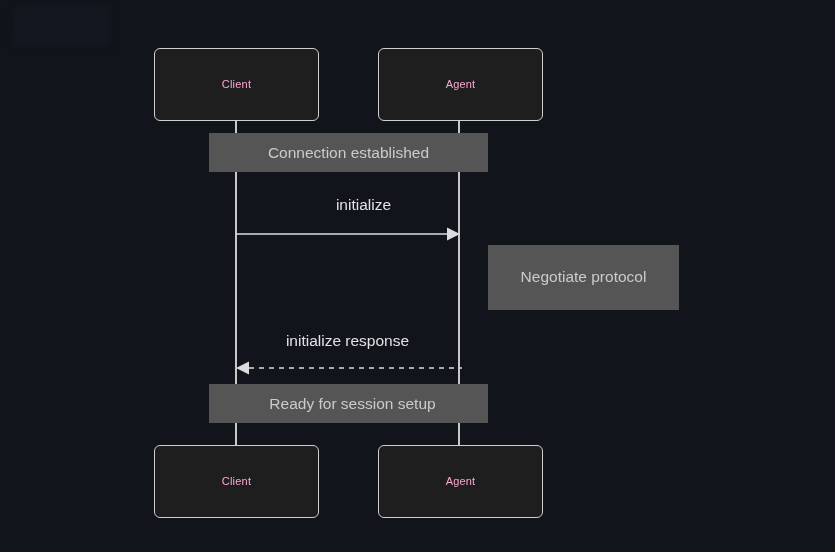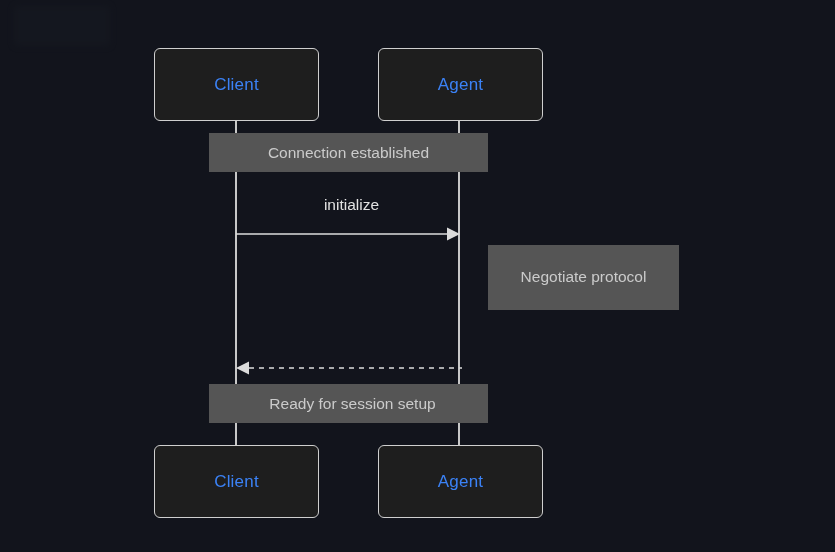--- a/index.html
+++ b/index.html
@@ -36,22 +36,22 @@
     position: absolute;
     box-sizing: border-box;
     background: #1e1e1e;
     border: 1px solid #cfcfcf;
     border-radius: 6px;
     display: flex;
     align-items: center;
     justify-content: center;
   }
   .participant-label {
-    color: #3b82f6;
-    font-size: 17px;
+    color: #f9a8d4;
+    font-size: 11px;
     letter-spacing: 0.2px;
     line-height: 1;
   }
   #participant-client-top    { left: 154px; top: 48px;  width: 165px; height: 73px; }
   #participant-agent-top     { left: 378px; top: 48px;  width: 165px; height: 73px; }
   #participant-client-bottom { left: 154px; top: 445px; width: 165px; height: 73px; }
   #participant-agent-bottom  { left: 378px; top: 445px; width: 165px; height: 73px; }
 
   
   .lifeline {
@@ -104,21 +104,21 @@
   
   .message-label {
     position: absolute;
     color: #e2e2e2;
     font-size: 15.5px;
     line-height: 1;
     white-space: nowrap;
     z-index: 3;
   }
   #message-initialize-label {
-    left: 240px; top: 197px; width: 223px;
+    left: 252px; top: 197px; width: 223px;
     text-align: center;
   }
   #message-initialize-response-label {
     left: 236px; top: 333px; width: 223px;
     text-align: center;
   }
   .message-arrow {
     position: absolute;
     z-index: 3;
   }
@@ -152,20 +152,21 @@
     <line x1="6" y1="10" x2="217" y2="10" stroke="#dcdcdc" stroke-width="1.6"></line>
     <polygon points="217,3.5 230,10 217,16.5" fill="#dcdcdc"></polygon>
   </svg>
 
   <div id="note-negotiate-protocol">
     <span class="note-bar-label">
       <span>Negotiate protocol</span><br>
     </span>
   </div>
 
+  <div class="message-label" id="message-initialize-response-label">initialize response</div>
   <svg class="message-arrow" id="message-initialize-response-arrow" width="245" height="20" viewBox="0 0 245 20">
     <line x1="19" y1="10" x2="232" y2="10" stroke="#dcdcdc" stroke-width="1.6" stroke-dasharray="5 5"></line>
     <polygon points="19,3.5 6,10 19,16.5" fill="#dcdcdc"></polygon>
   </svg>
 
   <div class="note-bar" id="note-ready-session-setup">
     <span class="note-bar-label">Ready for session setup</span>
   </div>
 
   <div class="participant-box" id="participant-client-bottom">

